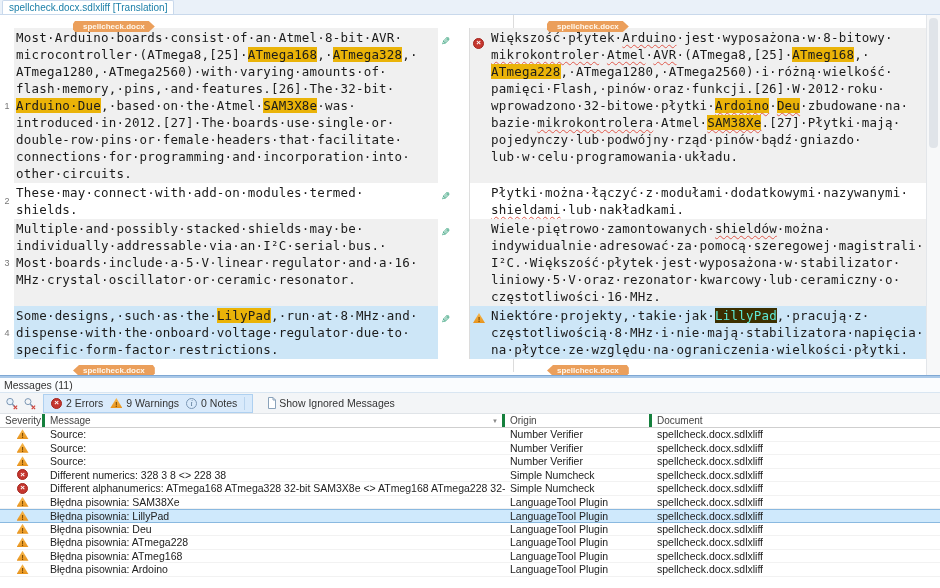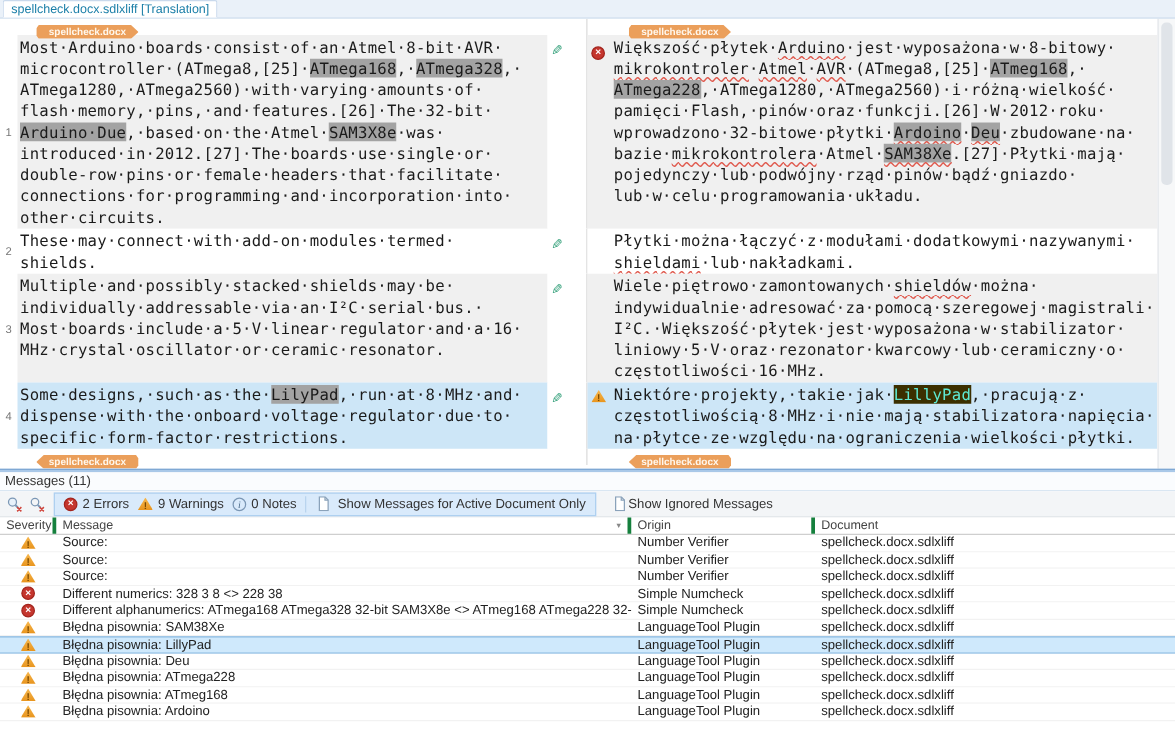--- a/index.html
+++ b/index.html
@@ -14,42 +14,42 @@
          font-size:10px; line-height:13px; padding:0 6px; margin-left:2px;
          border-radius:2px 2px 0 0; white-space:nowrap; }
 
   
   .editor { position:absolute; top:15px; left:0; right:14px; height:360px; background:#fff; overflow:hidden; }
   .vscroll { position:absolute; top:15px; right:0; width:14px; height:360px;
              background:#f7f8f9; border-left:1px solid #e3e6ea; }
   .vthumb { position:absolute; top:3px; left:2px; width:9px; height:130px;
             background:#e0e4e9; border-radius:4px; }
 
-  .tagrow { display:flex; height:13px; }
+  .tagrow { display:flex; height:13px;padding-left:44px; }
   .sp-num { width:14px; } .sp-src { width:424px; } .sp-stat { width:32px; border-right:1px solid #dcdcdc; }
   .sp-err { width:18px; } .sp-tgt { flex:1; }
   .tag { display:inline-block; margin-left:15px; margin-top:1px; background:#eb9f5b; color:#fff7ec;
          font-size:8px; font-weight:bold; line-height:11px; padding:0 10px; white-space:nowrap; }
   .tag.open  { clip-path:polygon(2px 0, calc(100% - 6px) 0, 100% 50%, calc(100% - 6px) 100%, 2px 100%, 0 75%, 0 25%); }
   .tag.close { clip-path:polygon(6px 0, calc(100% - 2px) 0, 100% 25%, 100% 75%, calc(100% - 2px) 100%, 6px 100%, 0 50%); }
 
   .seg { display:flex; }
   .c-num { width:14px; display:flex; align-items:center; justify-content:center;
            font-size:9px; color:#777; }
   .c-src { width:424px; padding:1px 0 1px 2px; overflow:hidden; }
   .c-stat { width:32px; border-right:1px solid #dcdcdc; padding:3px 0 0 3px; background:#fff; }
   .c-err { width:18px; padding:3px 0 0 3px; }
   .c-tgt { flex:1; padding:1px 0 1px 3px; overflow:hidden; }
   .bg-gray  { background:#f0f0f0; }
   .bg-white { background:#ffffff; }
   .bg-blue  { background:#cde6f7; }
 
   .ln { font-family:"DejaVu Sans Mono", monospace; font-size:12.5px; line-height:17px; height:17px;
         white-space:pre; letter-spacing:0.2px; color:#1b1b1b; }
-  .hl-y { background:#a3a3a3; }
+  .hl-y { background:#eab308; }
   .hl-k { background:#3b2f00; color:#5eead4; }
   .sq { text-decoration:underline; text-decoration-style:wavy; text-decoration-color:#e05a4e;
         text-decoration-thickness:1px; text-underline-offset:2px; }
   .pencil { font-size:11px; color:#2f9e77; display:inline-block; transform:scaleX(-1); line-height:11px; }
 
   .ico-err { display:inline-flex; width:11px; height:11px; border-radius:50%; background:#c5362e;
              border:1px solid #a3241d; color:#fff; font-size:8px; font-weight:bold;
              align-items:center; justify-content:center; line-height:1; flex:none; }
   .ico-warn { position:relative; display:inline-block; width:12px; height:10px; flex:none;
               background:linear-gradient(#f7b84f,#e8941d); clip-path:polygon(50% 0,100% 100%,0 100%); }
@@ -232,29 +232,20 @@
         </span>
         <span class="tgi">
           <span class="ico-warn"></span>
           <span>9 Warnings</span>
         </span>
         <span class="tgi">
           <span class="ico-note">i</span>
           <span>0 Notes</span>
         </span>
         <span class="vsep"></span>
-        <span class="tgi">
-          <span class="tool-ico">
-            <svg width="10" height="12" viewBox="0 0 10 12">
-              <path d="M1.5 .5 H6 L8.5 3 V11.5 H1.5 Z" fill="#fff" stroke="#8aa2ba"></path>
-              <path d="M6 .5 V3 H8.5" fill="none" stroke="#8aa2ba"></path>
-            </svg>
-          </span>
-          <span>Show Messages for Active Document Only</span>
-        </span>
       </div>
 
       <span class="plain-group">
         <span class="tool-ico">
           <svg width="10" height="12" viewBox="0 0 10 12">
             <path d="M1.5 .5 H6 L8.5 3 V11.5 H1.5 Z" fill="#fff" stroke="#8aa2ba"></path>
             <path d="M6 .5 V3 H8.5" fill="none" stroke="#8aa2ba"></path>
           </svg>
         </span>
         <span>Show Ignored Messages</span>

